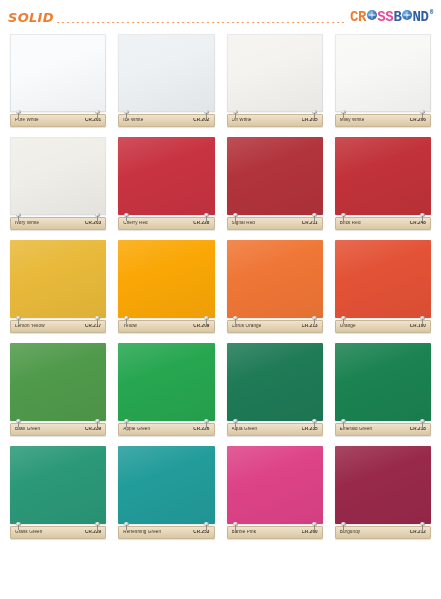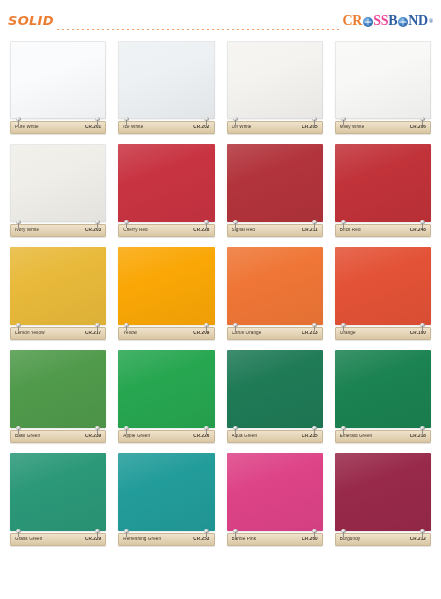--- a/index.html
+++ b/index.html
@@ -9,21 +9,21 @@
     height: 599px;
     background: #ffffff;
     font-family: "Liberation Sans", sans-serif;
     overflow: hidden;
     position: relative;
   }
 
   
   .header {
     position: relative;
-    height: 41px;
+    height: 34px;
     padding: 0 8px;
     display: flex;
     align-items: center;
   }
 
   .brand-solid {
     font-family: "DejaVu Sans", sans-serif;
     font-size: 13px;
     font-weight: bold;
     font-style: italic;
@@ -40,22 +40,21 @@
     background-image: repeating-linear-gradient(
         to right, #ED7D31 0px, #ED7D31 2px, rgba(255,255,255,0) 2px, rgba(255,255,255,0) 5px);
     opacity: .75;
     align-self: flex-end;
     margin-bottom: 11px;
   }
 
   .logo {
     flex: 0 0 auto;
     display: flex;
-    align-items: center;
-    font-family: Liberation Serif, serif;
+    font-family: Liberation Mono, monospace;
     font-size: 14px;
     font-weight: bold;
     letter-spacing: -0.3px;
     white-space: nowrap;
     position: relative;
   }
   .logo .lg-cr { color: #ED7D31; }
   .logo .lg-ss { color: #ec4899; }
   .logo .lg-nd { color: #2E5FA3; }
   .logo .lg-reg {

